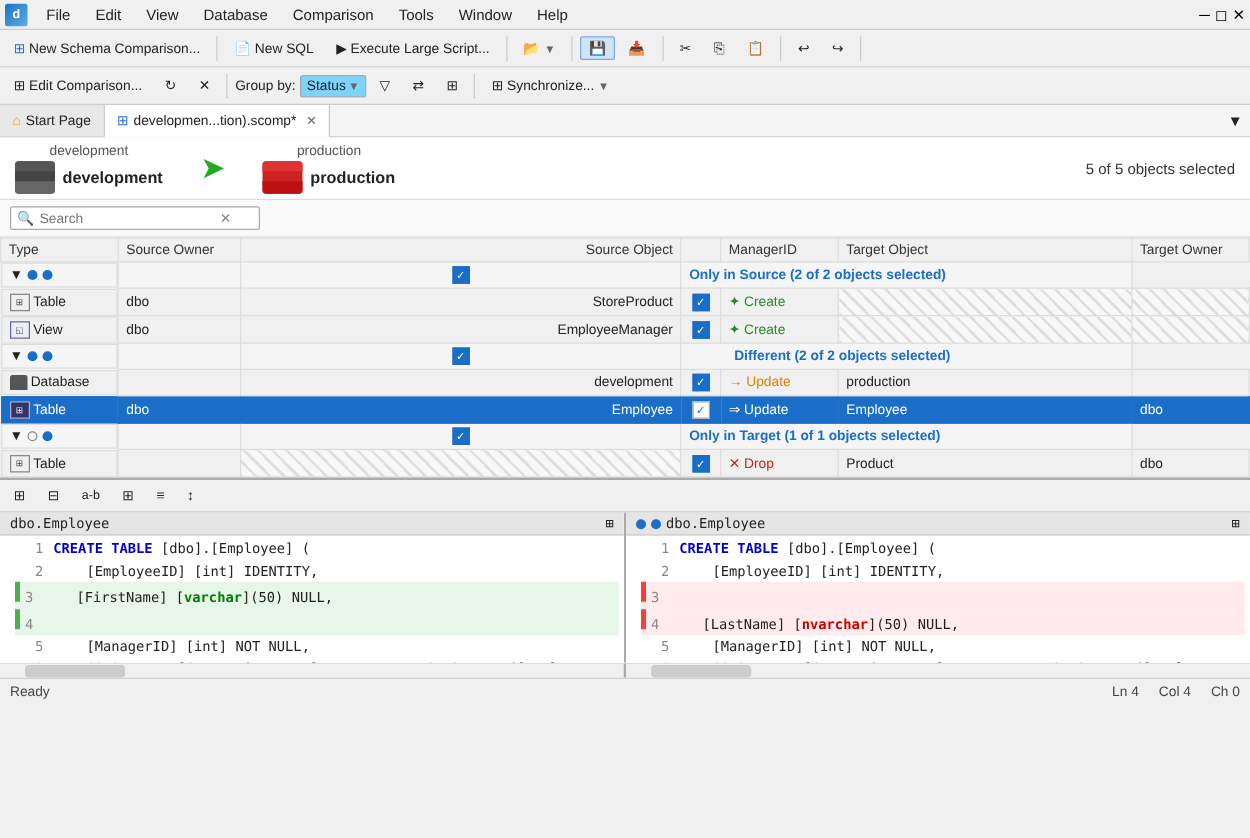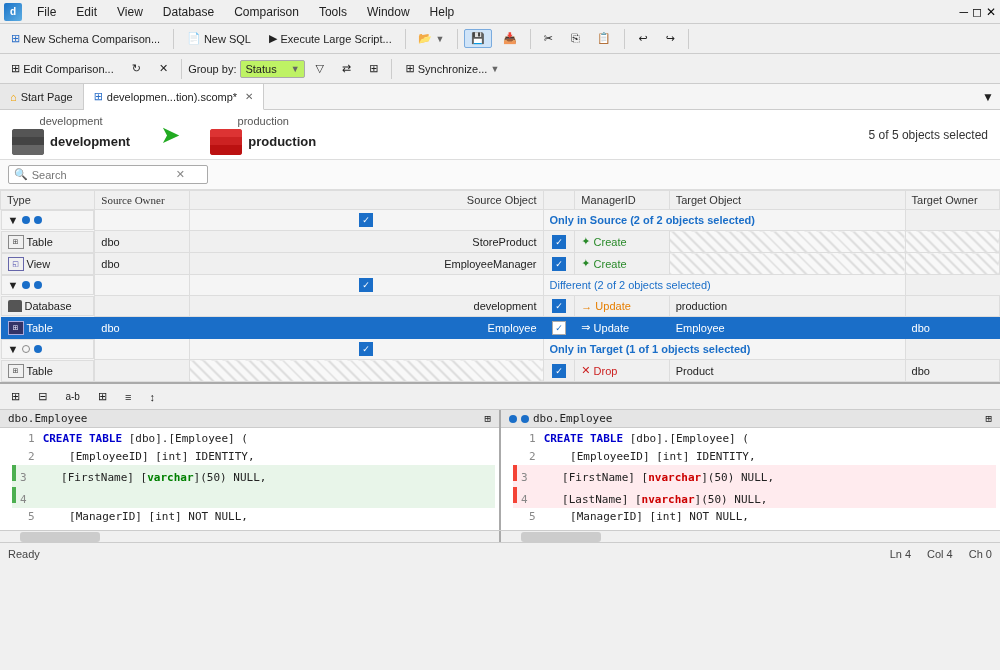--- a/index.html
+++ b/index.html
@@ -8,21 +8,21 @@
     
     .menu-bar { background: #f0f0f0; display: flex; align-items: center; padding: 2px 4px; border-bottom: 1px solid #ccc; height: 24px; gap: 10px; }
     .menu-bar-logo { width: 18px; height: 18px; background: linear-gradient(135deg, #1a73c8, #5dade2); border-radius: 2px; display: flex; align-items: center; justify-content: center; color: white; font-size: 10px; font-weight: bold; }
     .menu-item { font-size: 12px; cursor: pointer; padding: 2px 5px; }
 
     
     .toolbar { background: #f0f0f0; display: flex; align-items: center; padding: 2px 4px; border-bottom: 1px solid #ccc; height: 30px; gap: 4px; }
     .toolbar-btn { display: flex; align-items: center; gap: 3px; padding: 2px 6px; border: 1px solid transparent; border-radius: 2px; cursor: pointer; font-size: 11px; background: transparent; }
     .toolbar-btn.active { border-color: #7aabde; background: #d0e4f8; }
     .toolbar-separator { width: 1px; height: 20px; background: #ccc; margin: 0 2px; }
-    .toolbar-dropdown { display: flex; align-items: center; gap: 14px; padding: 2px 4px; border: 1px solid #aaa; border-radius: 2px; background: #bef264; cursor: pointer; font-size: 11px; }
+    .toolbar-dropdown { display: flex; align-items: center; gap: 2px; padding: 2px 4px; border: 1px solid #aaa; border-radius: 2px; background: #7dd3fc; cursor: pointer; font-size: 11px; }
 
     
     .tab-bar { background: #f5f5f5; display: flex; align-items: stretch; border-bottom: 1px solid #ccc; height: 26px; }
     .tab { display: flex; align-items: center; gap: 4px; padding: 0 10px; border-right: 1px solid #ccc; cursor: pointer; font-size: 11px; background: #e8e8e8; }
     .tab.active { background: white; border-bottom: 1px solid white; margin-bottom: -1px; }
     .tab-close { font-size: 10px; color: #666; cursor: pointer; margin-left: 4px; }
     .tab-dropdown { margin-left: auto; padding: 0 6px; cursor: pointer; display: flex; align-items: center; }
 
     
     .comparison-header { display: flex; align-items: center; justify-content: space-between; padding: 6px 12px; background: white; border-bottom: 1px solid #ddd; height: 50px; }
@@ -59,21 +59,21 @@
     .kw { color: #0000cc; font-weight: bold; }
 
     
     .status-bar { display: flex; align-items: center; justify-content: space-between; background: #f0f0f0; border-top: 1px solid #ccc; height: 22px; padding: 0 8px; font-size: 11px; color: #444; }
 
     .chevron { font-size: 9px; color: #666; }
     .dot-blue { width: 8px; height: 8px; border-radius: 50%; background: #1a6ec8; display: inline-block; }
     .dot-outline { width: 8px; height: 8px; border-radius: 50%; border: 1px solid #888; display: inline-block; }
 
     .col-type { width: 80px; }
-    .col-source-owner { width: 80px; font-family: Liberation Serif, serif; }
+    .col-source-owner { width: 80px; }
     .col-source-obj { width: 300px; text-align: right; }
     .col-check { width: 24px; text-align: center; }
     .col-op { width: 80px; }
     .col-target-obj { width: 200px; }
     .col-target-owner { width: 80px; }
 
     
     .table-scroll { overflow-y: auto; max-height: calc(670px - 24px - 30px - 30px - 26px - 50px - 30px - 160px - 22px); }
     .toolbar2nd { height: 30px; display: flex; align-items: center; padding: 0 4px; background: #f0f0f0; border-bottom: 1px solid #ccc; gap: 4px; }
   </style>
@@ -287,21 +287,21 @@
         <td colspan="2" style="display:flex;align-items:center;gap:4px;">
           <span style="cursor:pointer;">▼</span>
           <span class="dot-blue"></span>
           <span class="dot-blue"></span>
         </td>
         <td colspan="1" style="text-align:right;"></td>
         <td style="text-align:center;">
           <div class="checkbox checked">✓</div>
         </td>
         <td colspan="3">
-          <span style="color:#1a6ec8;font-weight:normal;">Different (2 of 2 objects selected)</span>
+          <span style="color:#1a6ec8;font-weight:bold;margin-left:36px;">Different (2 of 2 objects selected)</span>
         </td>
       </tr>
 
       <tr>
         <td style="display:flex;align-items:center;gap:3px;">
           <span style="display:inline-block;width:14px;height:12px;background:#555;border-radius:2px 2px 0 0;vertical-align:middle;"></span>
           Database
         </td>
         <td></td>
         <td style="text-align:right;">development</td>
@@ -463,21 +463,20 @@
         <div class="line">
           <span style="display:inline-block;width:8px;"></span>
           <span style="display:inline-block;width:8px;"></span>
           <span style="color:#888;margin-right:8px;">2</span>
           <span>&nbsp;&nbsp;&nbsp;&nbsp;[EmployeeID] [int] IDENTITY,</span>
         </div>
         <div class="line" style="background:#ffebee;">
           <span style="display:inline-block;width:4px;background:#f44336;height:16px;"></span>
           <span style="display:inline-block;width:4px;"></span>
           <span style="color:#888;margin-right:8px;">3</span>
-          <span>&nbsp;&nbsp;&nbsp;&nbsp;[FirstName] [<span style="color:#cc0000;font-weight:bold;">nvarchar</span>](50) NULL,</span>
         </div>
         <div class="line" style="background:#ffebee;">
           <span style="display:inline-block;width:4px;background:#f44336;height:16px;"></span>
           <span style="display:inline-block;width:4px;"></span>
           <span style="color:#888;margin-right:8px;">4</span>
           <span>&nbsp;&nbsp;&nbsp;&nbsp;[LastName] [<span style="color:#cc0000;font-weight:bold;">nvarchar</span>](50) NULL,</span>
         </div>
         <div class="line">
           <span style="display:inline-block;width:8px;"></span>
           <span style="display:inline-block;width:8px;"></span>

